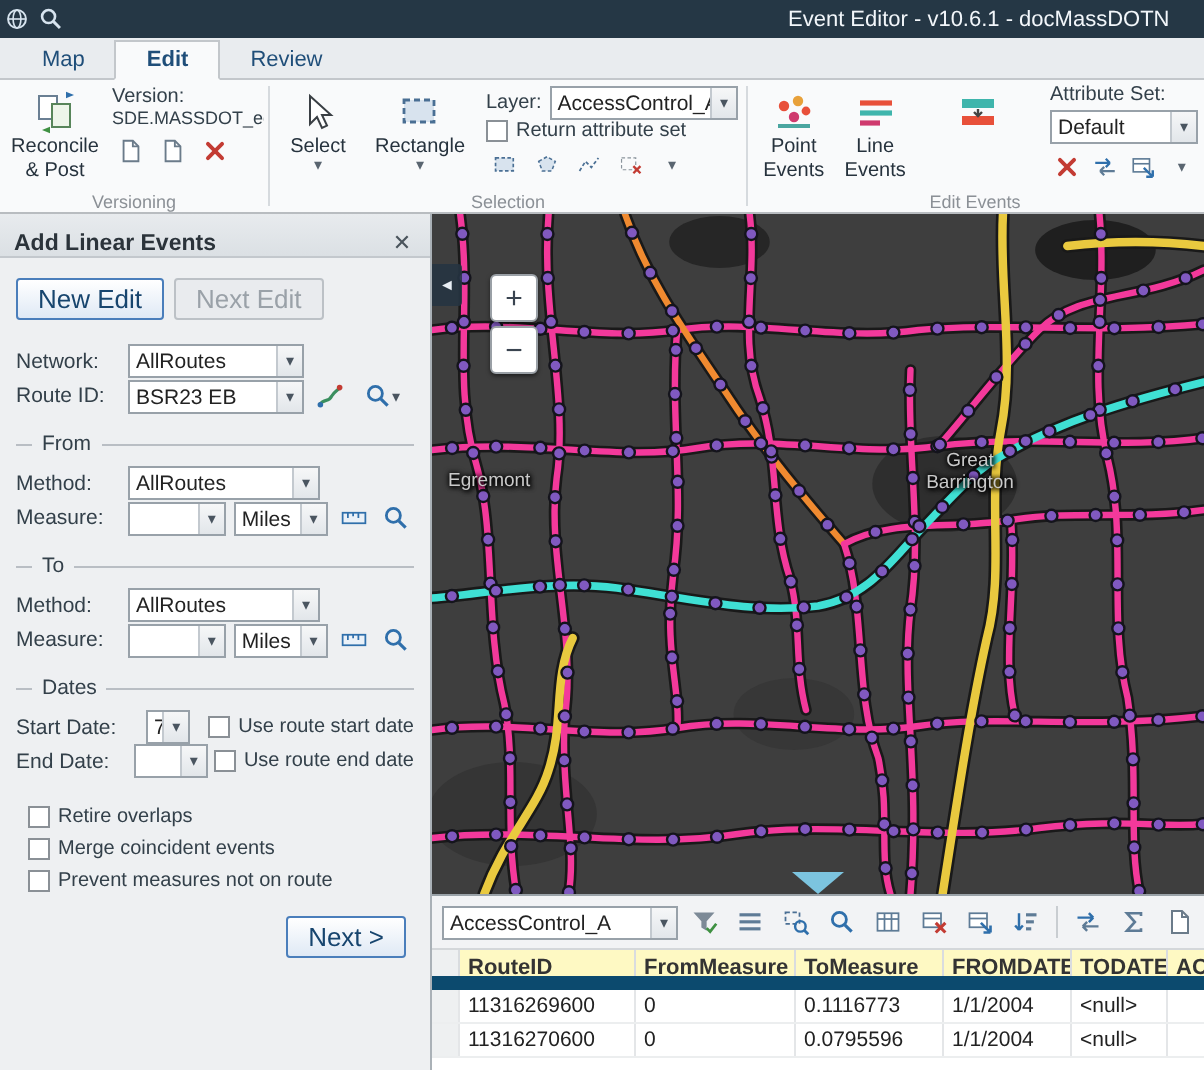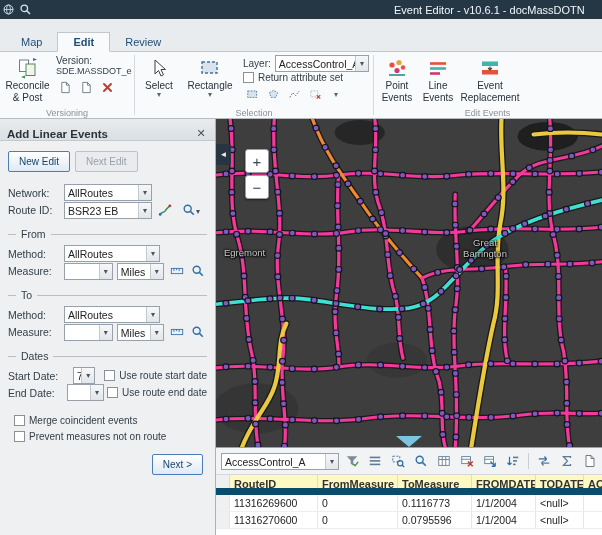--- a/index.html
+++ b/index.html
@@ -7,21 +7,21 @@
   body { font-family:"Liberation Sans", sans-serif; font-size:11px; color:#222; background:#fff; }
   .app { width:602px; height:535px; display:flex; flex-direction:column; border:0; overflow:hidden; background:#fff; }
 
   
   .titlebar { height:19px; background:#253745; display:flex; align-items:center; padding:0 0; flex:none; }
   .tb-icon { width:17px; height:15px; display:flex; align-items:center; justify-content:center; color:#d7e4ef; }
   .tb-icon svg { width:13px; height:13px; }
   .tb-title { margin-left:auto; width:208px; overflow:hidden; white-space:nowrap; color:#f2f6fa; font-size:11px; }
 
   
-  .tabstrip { height:33px; background:#e9ecef; display:flex; align-items:flex-end; padding-left:6px; border-bottom:1px solid #c3c7cb; flex:none; }
+  .tabstrip { height:21px; background:#e9ecef; display:flex; align-items:flex-end; padding-left:6px; border-bottom:1px solid #c3c7cb; flex:none; }
   .tab { padding:3px 15px 3px; font-size:11px; color:#1f4e79; cursor:default; }
   .tab.active { background:#f9fafb; border:1px solid #c3c7cb; border-bottom:1px solid #f9fafb; margin-bottom:-1px; font-weight:bold; }
 
   
   .ribbon { height:67px; background:#f9fafb; border-bottom:1px solid #b8bcc0; display:flex; flex:none; overflow:hidden; }
   .rgroup { position:relative; height:100%; padding:2px 2px 11px; flex:none; }
   .g-versioning { width:134px; }
   .g-selection { width:238px; }
   .g-editevents { width:227px; }
   .gsep { width:1px; background:#d6dade; margin:3px 0; flex:none; }
@@ -52,21 +52,21 @@
   .content { flex:1; display:flex; min-height:0; }
 
   
   .panel { width:216px; flex:none; background:#eef0f2; border-right:1px solid #aab1b7; display:flex; flex-direction:column; overflow:hidden; }
   .panel-header { height:22px; background:linear-gradient(#e8ebee,#dbe0e4); border-bottom:1px solid #c3c8cd; display:flex; align-items:flex-end; padding:0 7px; flex:none; }
   .panel-title { font-size:11.5px; font-weight:bold; color:#2b333a; flex:1; }
   .x-icon { width:14px; height:14px; display:flex; align-items:center; justify-content:center; color:#4a545c; font-size:11px; cursor:default; }
   .x-icon::before { content:"✕"; }
   .panel-body { flex:1; padding-top:8px; overflow:hidden; }
   .btnrow { display:flex; gap:5px; margin:2px 8px 12px; }
-  .btn { height:21px; padding:0 10px; font-size:10px; display:flex; align-items:center; justify-content:center; border-radius:2px; cursor:default; }
+  .btn { height:21px; padding:0 10px; font-size:13px; display:flex; align-items:center; justify-content:center; border-radius:2px; cursor:default; }
   .btn.primary { border:1px solid #4a7ebb; background:linear-gradient(#ffffff,#dfe9f5); color:#17456e; }
   .btn.disabled { border:1px solid #bcc1c6; background:#e9ebee; color:#9aa1a8; }
   .prow { display:flex; align-items:center; margin:0 8px; gap:4px; }
   .plabel { width:52px; flex:none; font-size:10.5px; color:#33404a; }
   .pbtn { width:18px; height:18px; display:flex; align-items:center; justify-content:center; border:1px solid transparent; border-radius:2px; }
   .pbtn svg { width:14px; height:14px; }
   .pbtn .mini-caret::before { content:"▾"; font-size:8px; color:#4a5560; }
   .sect { position:relative; border-top:1px solid #b9bec4; margin:15px 8px 10px; }
   .sect .lbl { position:absolute; top:-7px; left:8px; background:#eef0f2; padding:0 5px; font-size:10.5px; color:#33404a; }
   .optrow { margin:5px 14px; }
@@ -355,21 +355,47 @@
         <div class="bigbtn" style="width:40px">
           <svg class="bicon">
               <use href="#sy-lines"></use>
             </svg>
           <span class="blbl">Line Events</span>
         </div>
         <div class="bigbtn" style="width:64px">
           <svg class="bicon">
               <use href="#sy-replace"></use>
             </svg>
-          <span class="blbl">Event Replacement</span>
+        </div>
+        <div style="padding-left:4px; width:78px">
+          <div class="flabel">Attribute Set:</div>
+          <div class="dd" style="margin-top:2px">
+            <span class="txt">Default</span>
+            <span class="ddcaret"></span>
+          </div>
+          <div class="irow">
+            <span class="sbtn">
+                <svg>
+                  <use href="#sy-xred"></use>
+                </svg>
+              </span>
+            <span class="sbtn">
+                <svg>
+                  <use href="#sy-swap"></use>
+                </svg>
+              </span>
+            <span class="sbtn">
+                <svg>
+                  <use href="#sy-tablearrow"></use>
+                </svg>
+              </span>
+            <span class="sbtn">
+                <span class="caret"></span>
+              </span>
+          </div>
         </div>
       </div>
       <div class="glabel">Edit Events</div>
     </div>
   </div>
 
   <div class="content">
 
     <div class="panel">
       <div class="panel-header">
@@ -499,20 +525,24 @@
             <span class="txt"></span>
             <span class="ddcaret"></span>
           </div>
           <label class="cbrow">
             <span class="cb"></span>
             <span class="cblbl">Use route end date</span>
           </label>
         </div>
 
         <div style="margin-top:14px">
+          <label class="cbrow optrow">
+            <span class="cb"></span>
+            <span class="cblbl">Retire overlaps</span>
+          </label>
           <label class="cbrow optrow">
             <span class="cb"></span>
             <span class="cblbl">Merge coincident events</span>
           </label>
           <label class="cbrow optrow">
             <span class="cb"></span>
             <span class="cblbl">Prevent measures not on route</span>
           </label>
         </div>
 

